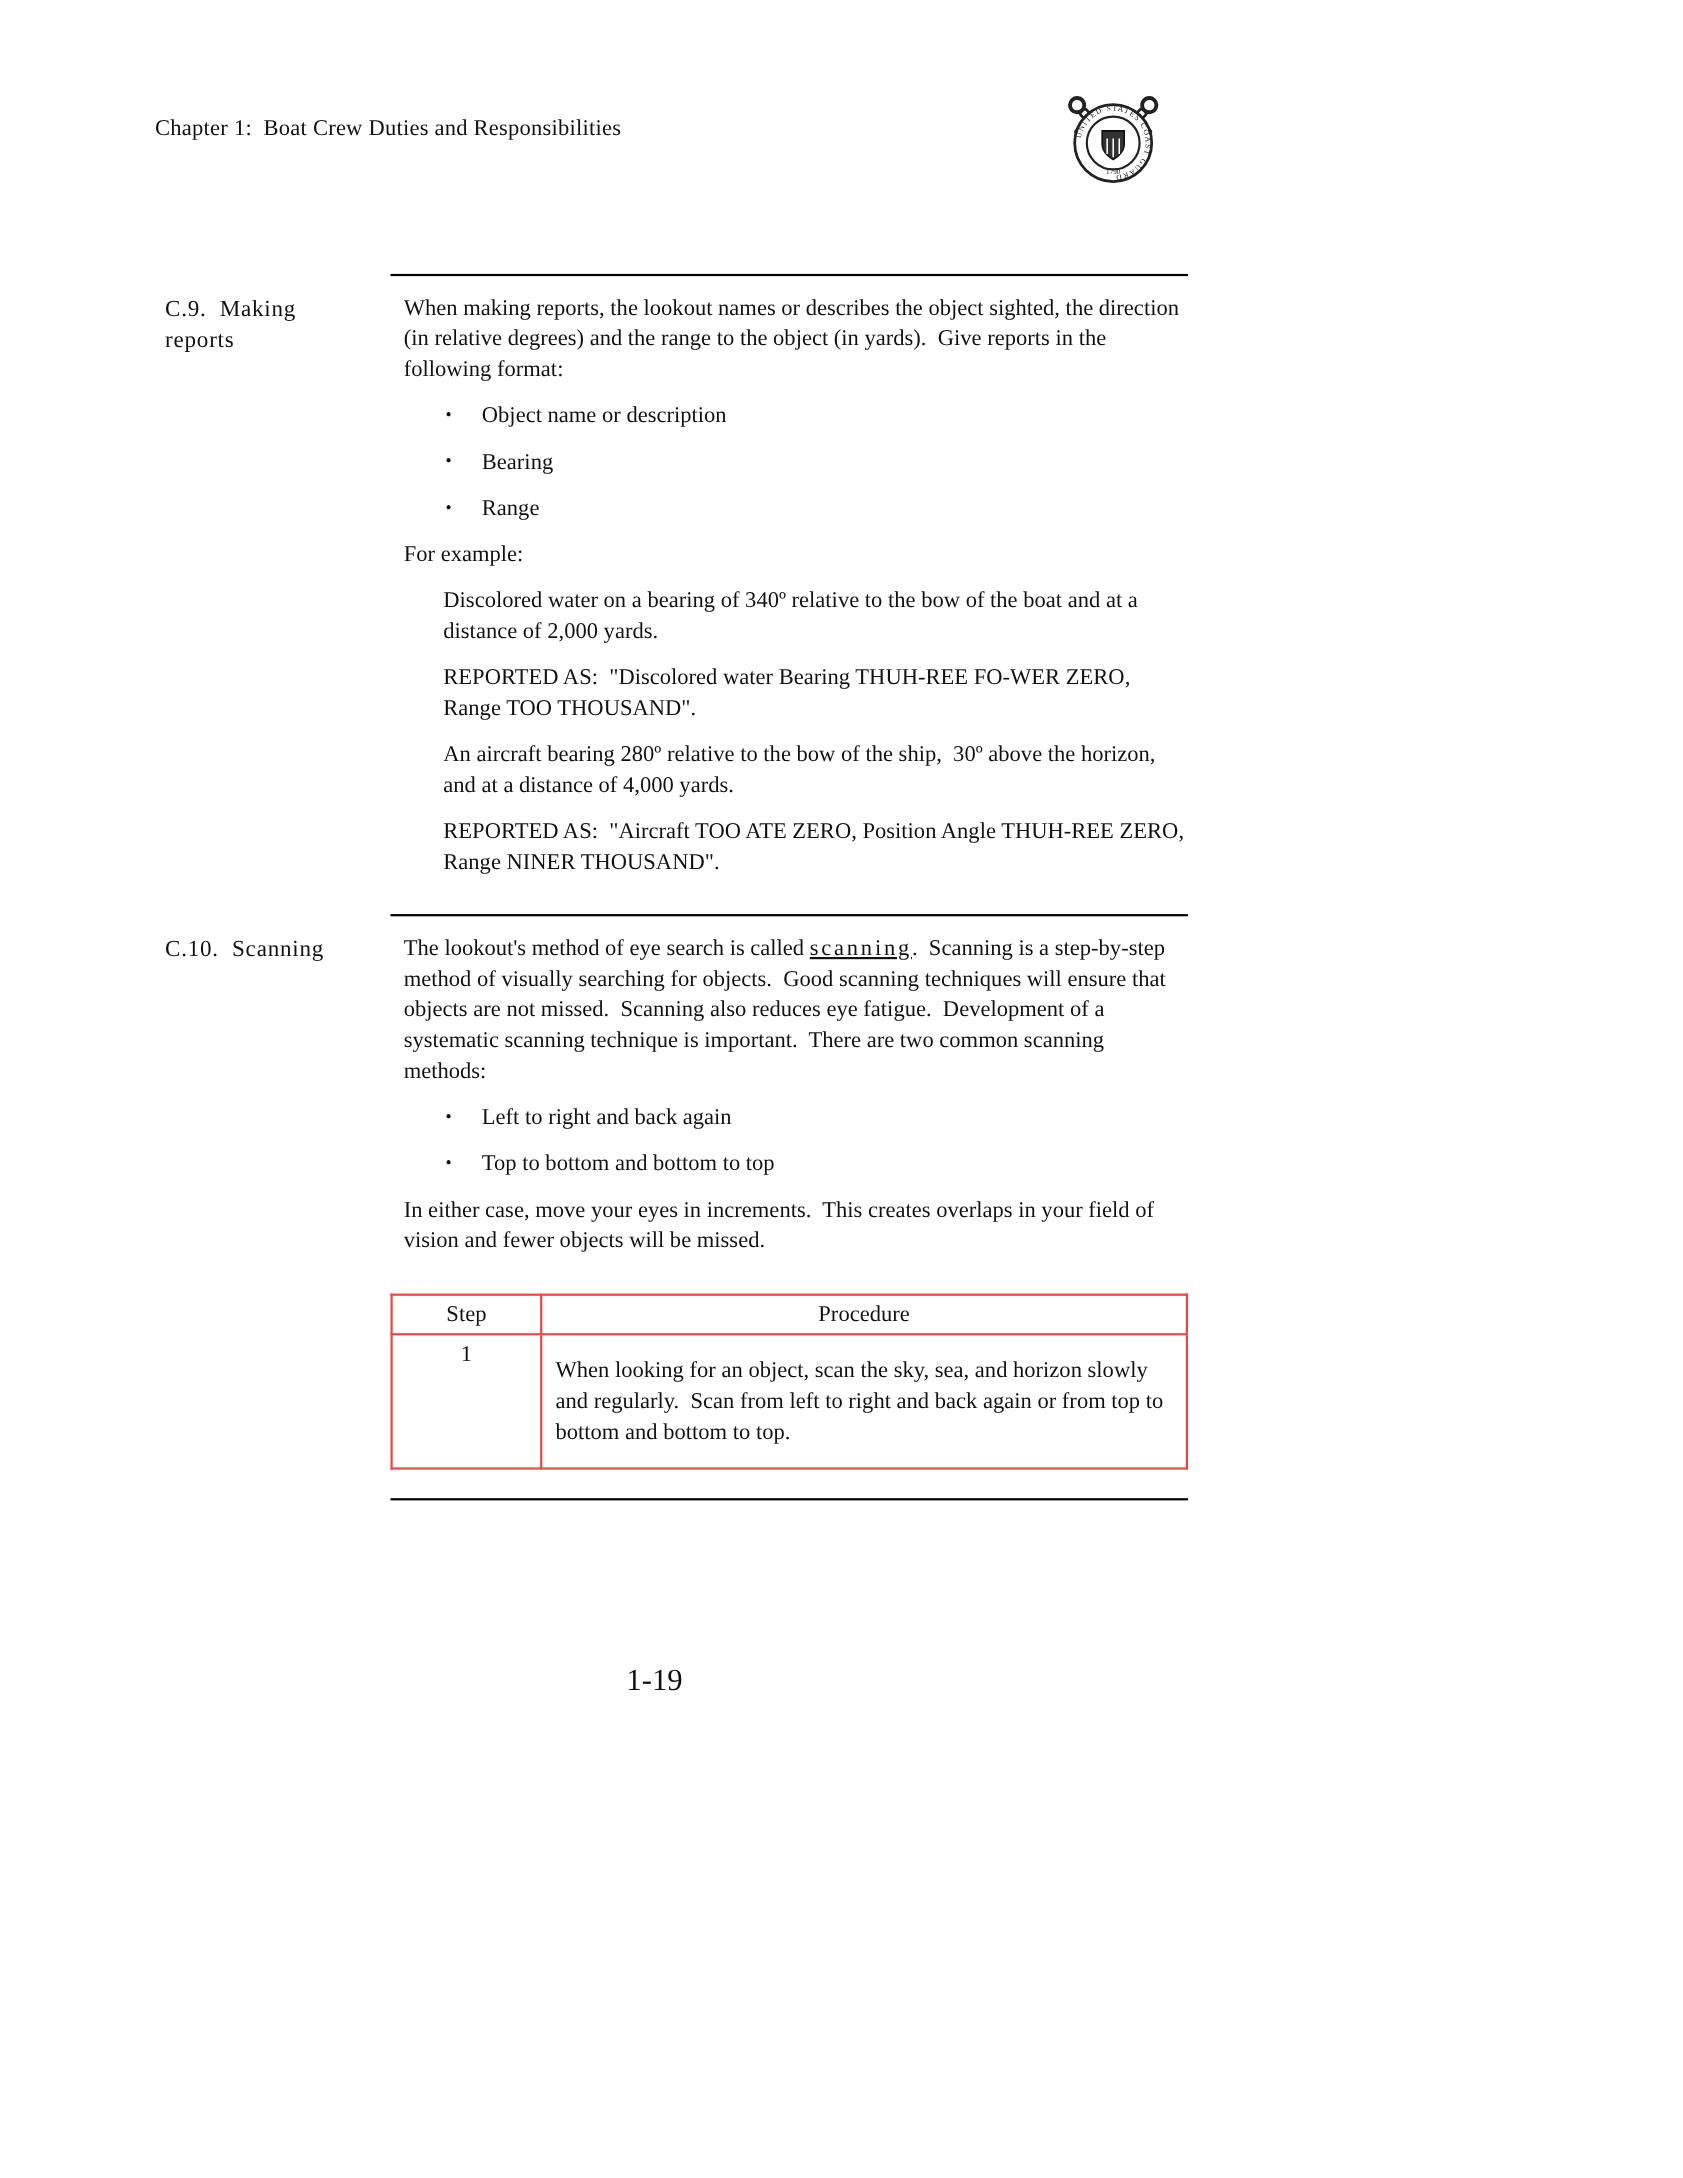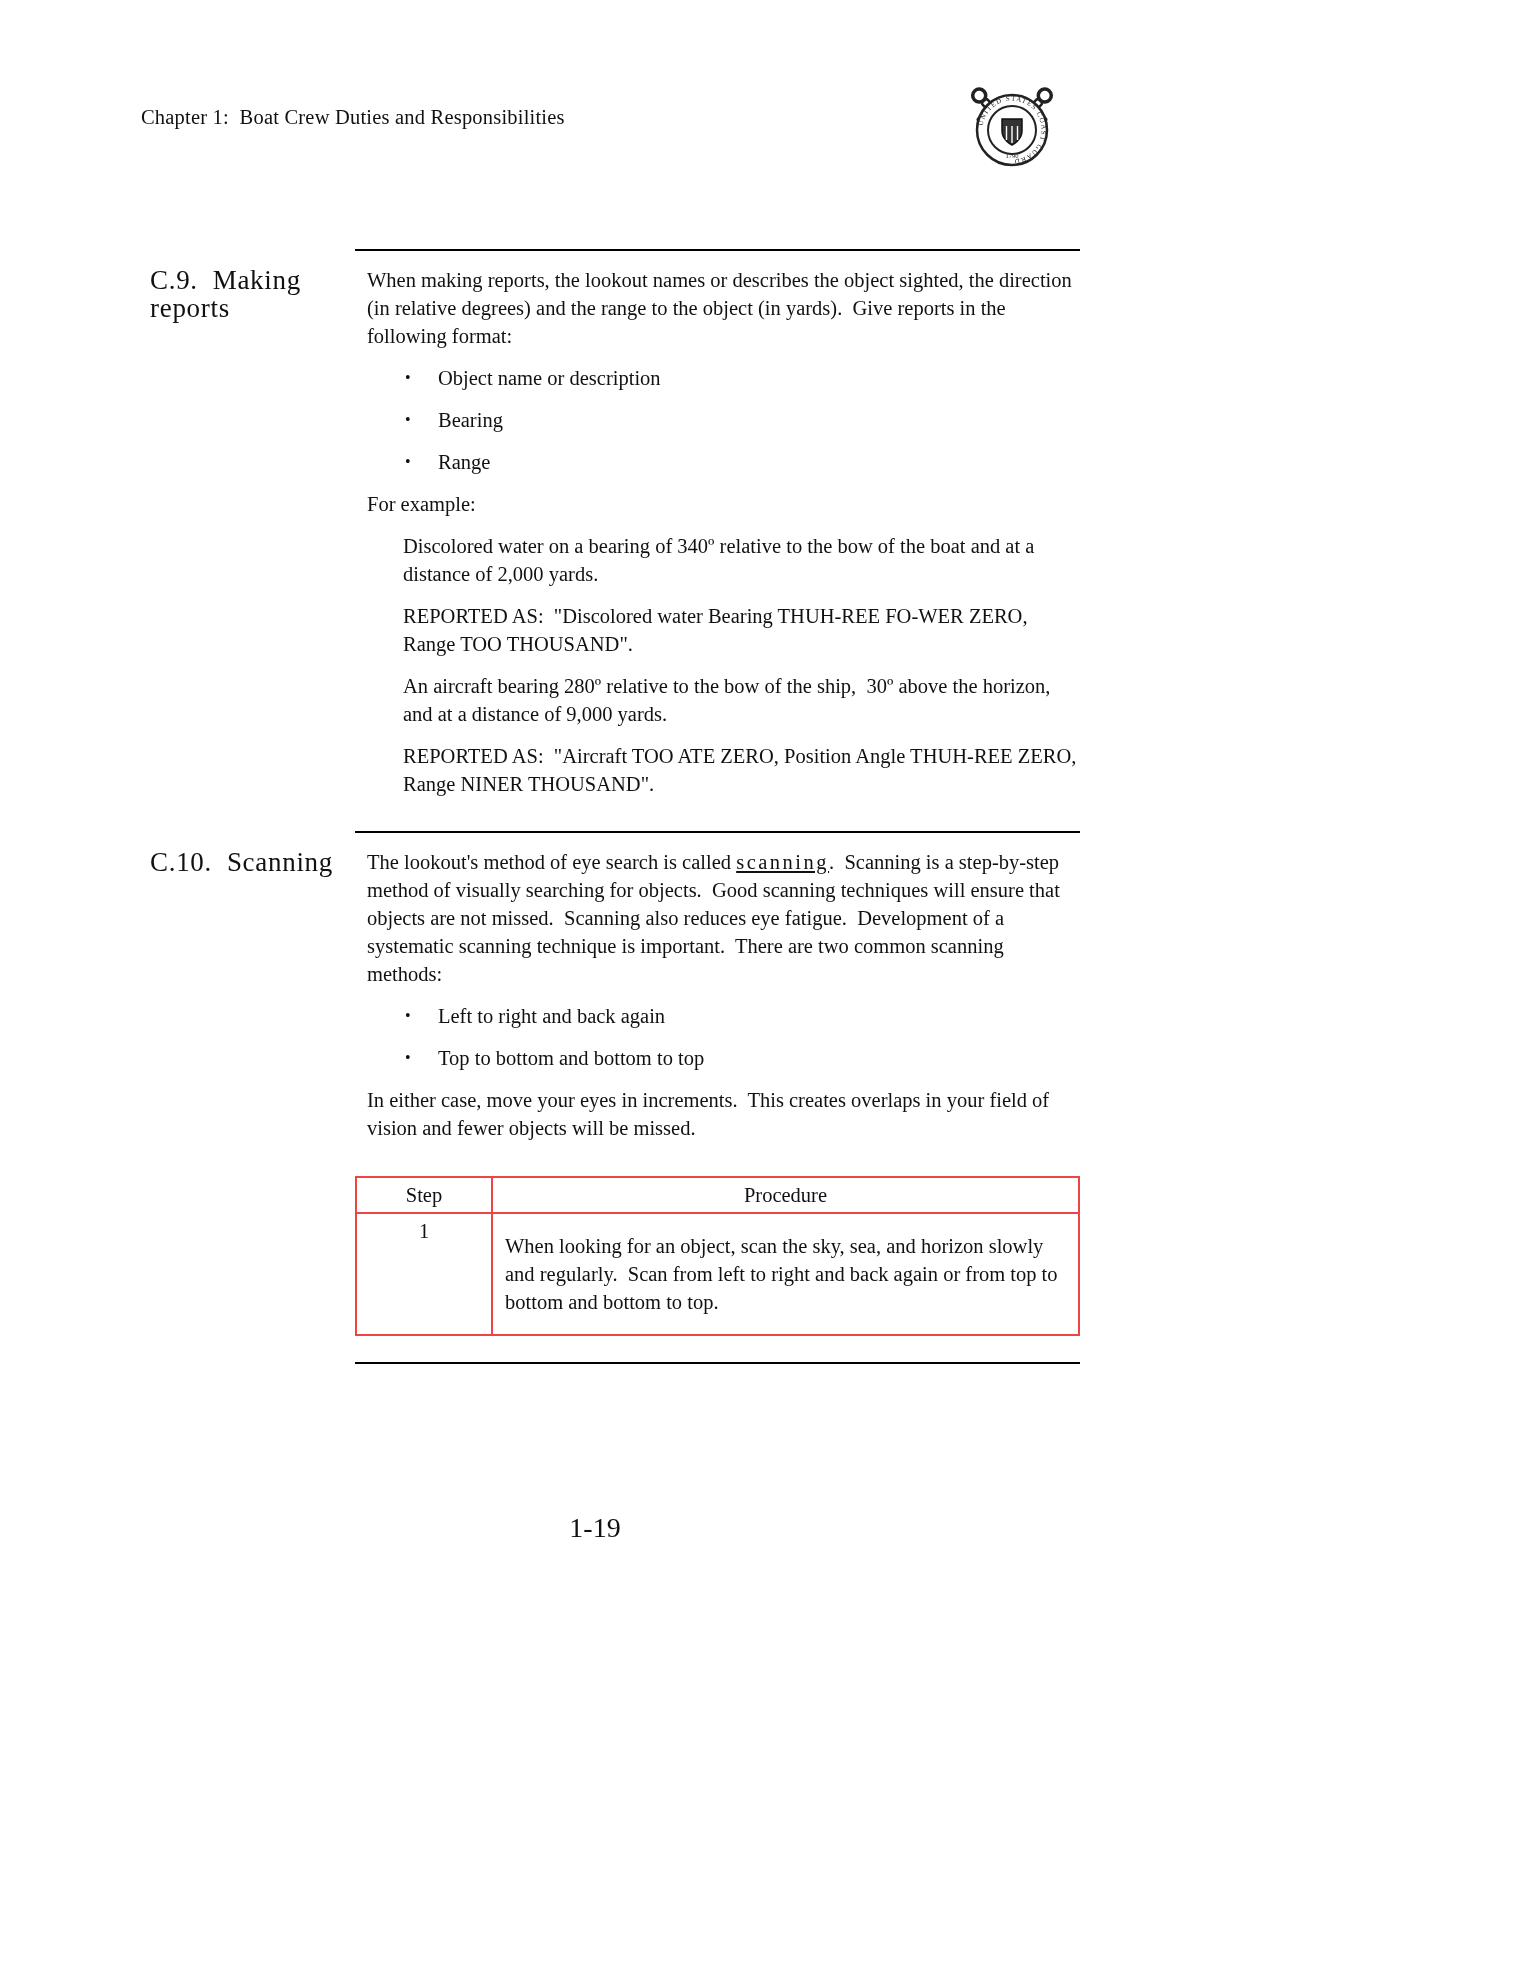--- a/index.html
+++ b/index.html
@@ -19,21 +19,21 @@
   .content{position:absolute;left:150px;top:223px;width:930px;}
   hr.rule{
     border:0;border-top:2.5px solid #000;
     width:725px;margin:12px 0 0 205px;height:0;
   }
   hr.rule-mid{margin-top:19px;}
   hr.rule-bottom{margin-top:26px;}
   .section{display:flex;margin-top:15px;}
   .section-label{
     width:217px;box-sizing:border-box;padding-right:8px;
-    font-size:27px;line-height:28px;letter-spacing:0.7px;
+    font-size:21px;line-height:28px;letter-spacing:0.7px;
     white-space:pre-wrap;
   }
   .section-body{width:713px;font-size:20.5px;line-height:28px;}
   .section-body p{margin:0 0 14px 0;white-space:pre-wrap;}
   .example{margin-left:36px !important;}
   .bullet{display:flex;margin:0 0 14px 38px;}
   .bullet-glyph{width:33px;flex:0 0 33px;font-size:16px;line-height:28px;}
   .bullet-text{white-space:pre-wrap;}
   .em-spaced{letter-spacing:2.5px;text-decoration:underline;}
   table.steps{
@@ -118,21 +118,21 @@
           <span class="bullet-text">Bearing</span>
         </div>
         <div class="bullet">
           <span class="bullet-glyph">•</span>
           <span class="bullet-text">Range</span>
         </div>
 
         <p>For example:</p>
         <p class="example">Discolored water on a bearing of 340º relative to the bow of the boat and at a distance of 2,000 yards.</p>
         <p class="example">REPORTED AS:  "Discolored water Bearing THUH-REE FO-WER ZERO, Range TOO THOUSAND".</p>
-        <p class="example">An aircraft bearing 280º relative to the bow of the ship,  30º above the horizon, and at a distance of 9,000 yards.</p>
+        <p class="example">An aircraft bearing 280º relative to the bow of the ship,  30º above the horizon, and at a distance of 4,000 yards.</p>
         <p class="example">REPORTED AS:  "Aircraft TOO ATE ZERO, Position Angle THUH-REE ZERO, Range NINER THOUSAND".</p>
       </div>
     </div>
 
     <hr class="rule rule-mid">
 
     <div class="section">
       <div class="section-label">C.10.  Scanning</div>
       <div class="section-body">
         <p><span>The lookout's method of eye search is called </span><span class="em-spaced">scanning</span><span>.  Scanning is a step-by-step method of visually searching for objects.  Good scanning techniques will ensure that objects are not missed.  Scanning also reduces eye fatigue.  Development of a systematic scanning technique is important.  There are two common scanning methods:</span></p>

